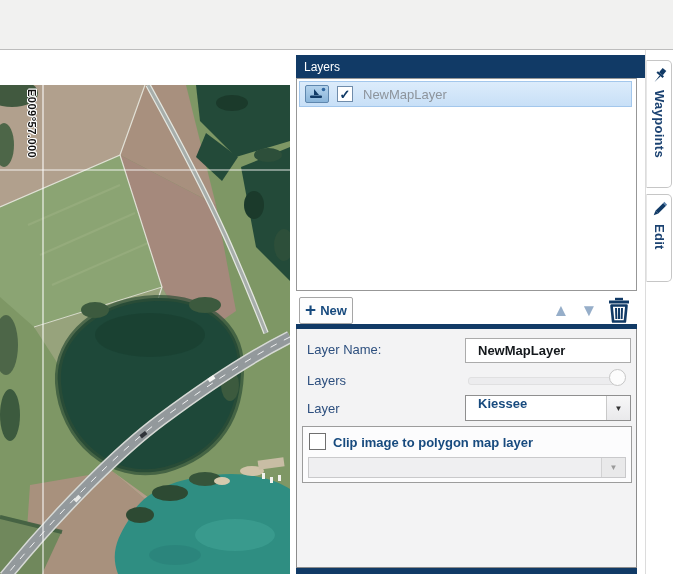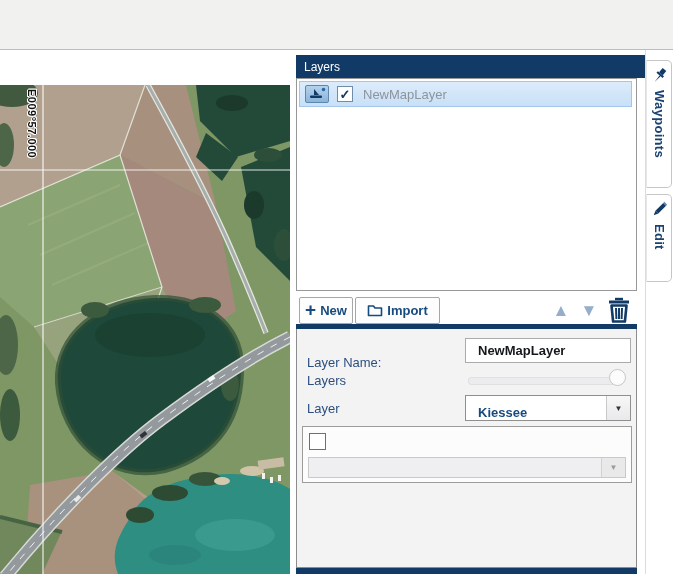--- a/index.html
+++ b/index.html
@@ -39,21 +39,21 @@
   .trash-btn{left:607px;top:297px;width:26px;height:27px;cursor:pointer;}
 
   .separator{left:296px;top:324px;width:341px;height:5px;background:#113a66;}
 
   
   .props{left:296px;top:329px;width:341px;height:239px;background:#f3f3f4;border:1px solid #8c8c8c;border-top:none;box-sizing:border-box;}
   .prop-label{position:absolute;font-size:13px;color:#2d4f7e;}
   .text-input{position:absolute;left:168px;top:9px;width:166px;height:25px;box-sizing:border-box;border:1px solid #ababab;background:#fff;font-family:"Liberation Sans",sans-serif;font-size:13px;font-weight:bold;color:#14181c;padding:0 0 0 12px;}
   .slider-track{position:absolute;left:171px;top:48px;width:152px;height:6px;background:#ececee;border:1px solid #e0e0e1;border-radius:3px;}
   .slider-thumb{position:absolute;left:312px;top:40px;width:17px;height:17px;border-radius:50%;background:#fcfcfc;border:1px solid #c6c6c6;box-sizing:border-box;cursor:pointer;}
-  .dropdown{position:absolute;left:168px;top:66px;width:166px;height:26px;background:#fff;border:1px solid #8f8f8f;box-sizing:border-box;display:flex;align-items:flex-end;cursor:pointer;}
+  .dropdown{position:absolute;left:168px;top:66px;width:166px;height:26px;background:#fff;border:1px solid #8f8f8f;box-sizing:border-box;display:flex;align-items:flex-start;cursor:pointer;}
   .dropdown .dd-value{flex:1;padding-left:12px;font-size:13px;font-weight:bold;color:#174a7e;}
   .dd-arrow{width:23px;height:100%;background:linear-gradient(#f7f7f8,#e9e9eb);border-left:1px solid #c9c9c9;display:flex;align-items:center;justify-content:center;font-size:8px;color:#333;}
   .groupbox{position:absolute;left:5px;top:97px;width:330px;height:57px;border:1px solid #9c9c9c;background:#fcfcfd;box-sizing:border-box;}
   .clip-check{position:absolute;left:6px;top:6px;width:17px;height:17px;background:#fff;border:1px solid #6f6f6f;box-sizing:border-box;cursor:pointer;}
   .clip-label{position:absolute;left:30px;top:8px;font-size:13px;font-weight:bold;color:#174a7e;}
   .combo-disabled{position:absolute;left:5px;top:30px;width:318px;height:21px;background:#efeff1;border:1px solid #c9c9cb;box-sizing:border-box;display:flex;align-items:center;}
   .combo-disabled .dd-fill{flex:1;}
   .combo-disabled .dd-arrow{background:#e9e9ea;border-left:1px solid #d2d2d3;color:#9a9a9a;}
 
   .bottom-bar{left:296px;top:568px;width:341px;height:6px;background:#113a66;}
@@ -167,57 +167,52 @@
       </span>
       <span class="row-check">✓</span>
       <span class="row-name">NewMapLayer</span>
     </div>
   </div>
 
   <div class="btn btn-new">
     <span class="plus-glyph">+</span>
     <span>New</span>
   </div>
-  <div class="btn btn-import">
-    <svg width="16" height="13" viewBox="0 0 16 13">
-      <path d="M1.5,2 h5 l1.5,2 h6.5 v7.5 h-13 Z" fill="none" stroke="#174a7e" stroke-width="1.6" stroke-linejoin="round"></path>
-    </svg>
-    <span>Import</span>
-  </div>
   <div class="abs arrow-btn arrow-up">▲</div>
   <div class="abs arrow-btn arrow-down">▼</div>
   <div class="abs trash-btn">
     <svg width="24" height="26" viewBox="0 0 24 26">
       <line x1="8" y1="2" x2="16" y2="2" stroke="#113a66" stroke-width="2.4"></line>
       <line x1="2" y1="5" x2="22" y2="5" stroke="#113a66" stroke-width="3"></line>
       <path d="M4.5,8.5 h15 l-1.6,16 h-11.8 Z" fill="none" stroke="#113a66" stroke-width="2.6" stroke-linejoin="round"></path>
       <line x1="9" y1="11" x2="9.4" y2="22" stroke="#113a66" stroke-width="2"></line>
       <line x1="12" y1="11" x2="12" y2="22" stroke="#113a66" stroke-width="2"></line>
       <line x1="15" y1="11" x2="14.6" y2="22" stroke="#113a66" stroke-width="2"></line>
     </svg>
   </div>
 
   <div class="abs separator"></div>
 
   <div class="abs props">
-    <span class="prop-label" style="left:10px;top:26px;">Layer Name:</span>
+    <span class="prop-label" style="left:10px;top:13px;">Layer Name:</span>
     <input class="text-input" type="text" value="NewMapLayer" style="">
 
     <span class="prop-label" style="left:10px;top:44px;">Layers</span>
     <div class="slider-track"></div>
     <div class="slider-thumb"></div>
 
     <span class="prop-label" style="left:10px;top:72px;">Layer</span>
     <div class="dropdown">
       <span class="dd-value">Kiessee</span>
       <span class="dd-arrow">▼</span>
     </div>
 
     <div class="groupbox">
       <span class="clip-check"></span>
+      <span class="clip-label">Clip image to polygon map layer</span>
       <div class="combo-disabled">
         <span class="dd-fill"></span>
         <span class="dd-arrow">▼</span>
       </div>
     </div>
   </div>
 
   <div class="abs bottom-bar"></div>
 
   <div class="abs tabstrip">

